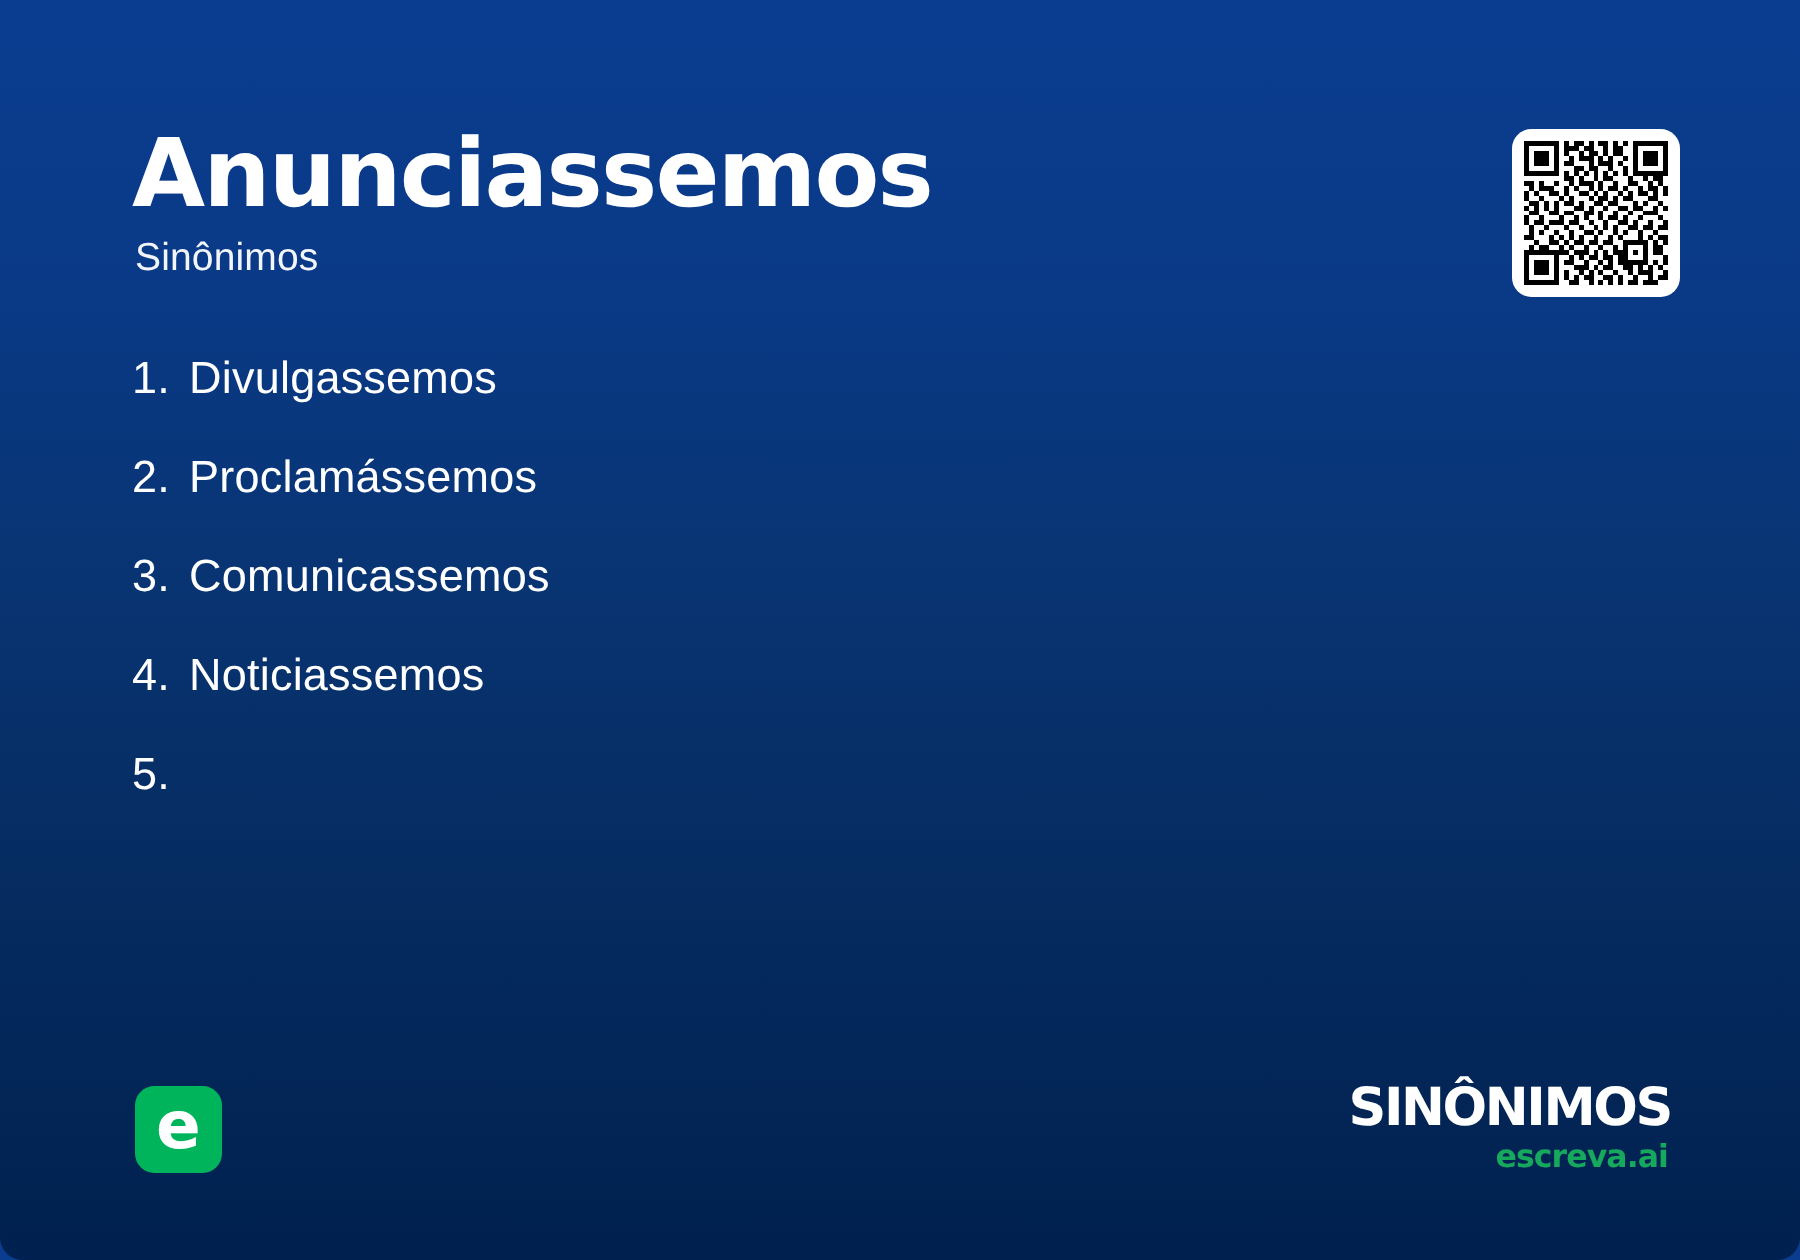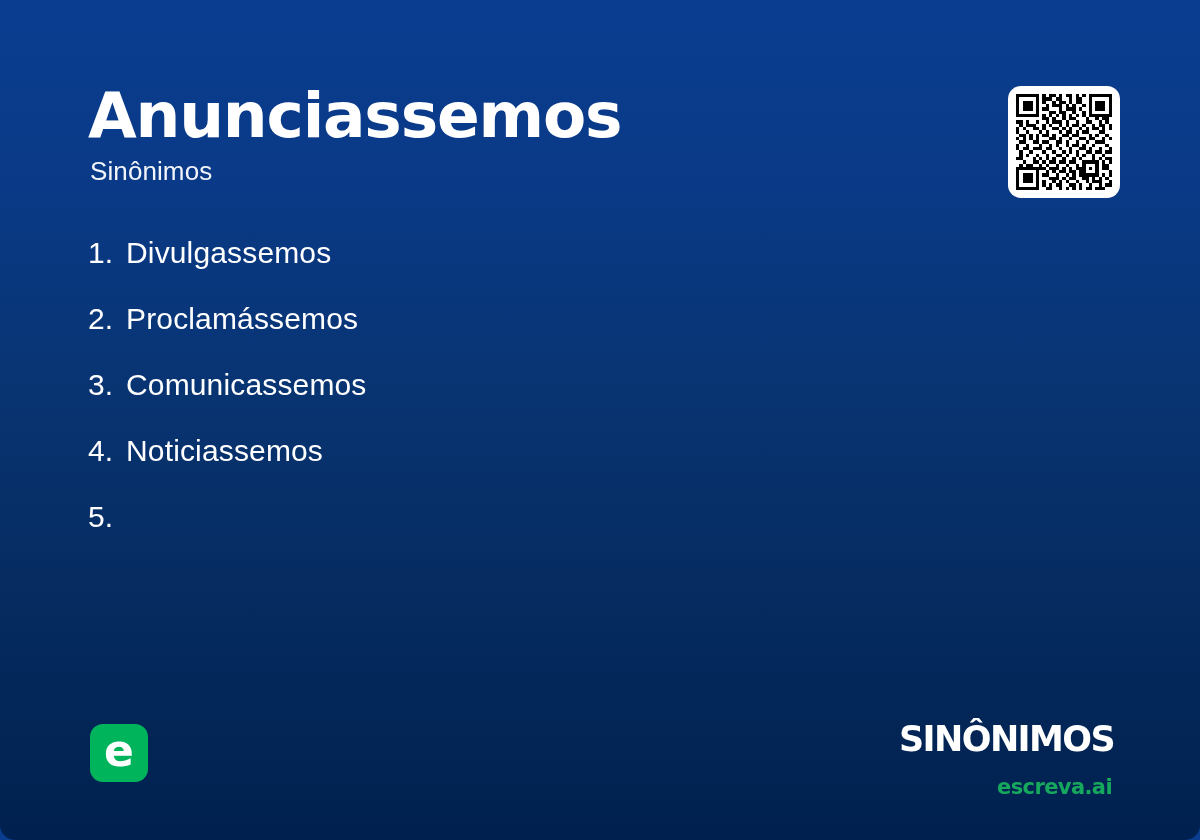--- a/index.html
+++ b/index.html
@@ -137,21 +137,21 @@
     color: #ffffff;
   }
   .brand-sub {
     display: block;
     font-family: "DejaVu Sans", sans-serif;
     font-size: 21px;
     font-weight: 700;
     line-height: 1;
     letter-spacing: -0.6px;
     color: #16a85c;
-    margin-top: 20px;
+    margin-top: 4px;
     margin-right: 2px;
   }
 </style>
 </head>
 <body>
 
 <div class="card">
 
   <div class="header">
     <h1 class="word-title">Anunciassemos</h1>

